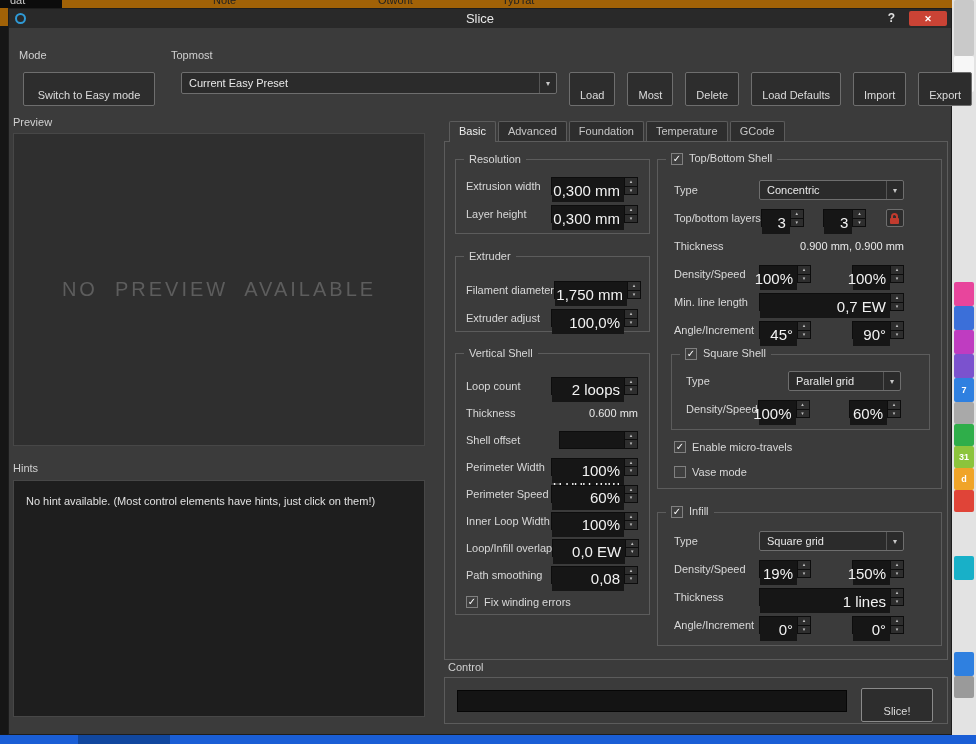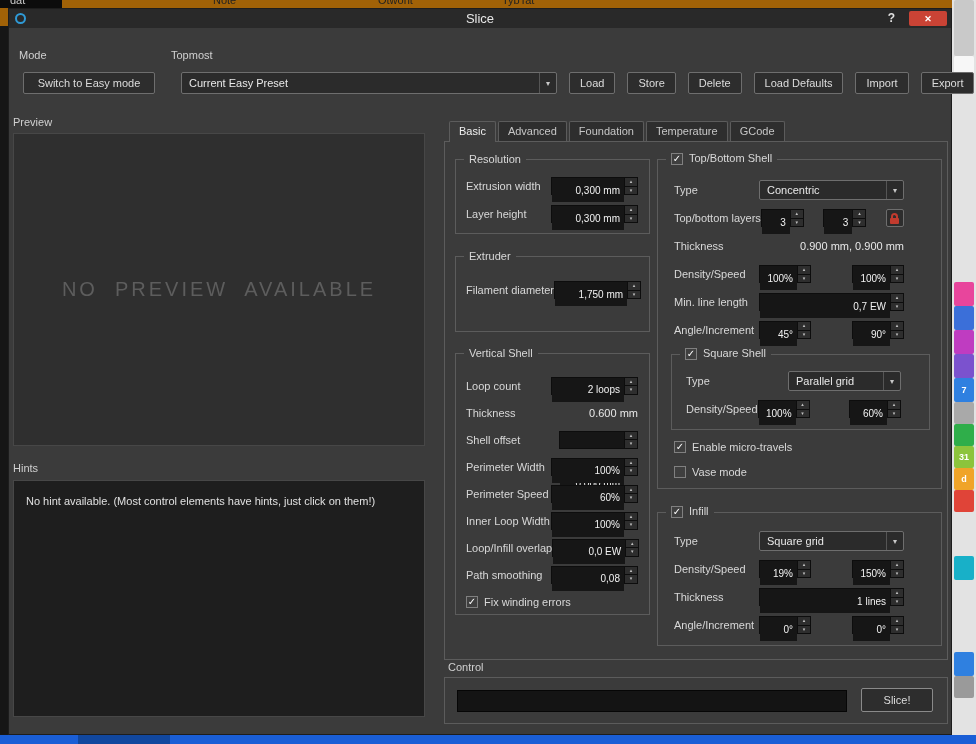--- a/index.html
+++ b/index.html
@@ -18,21 +18,21 @@
 
   
   .dialog{position:absolute;left:8px;top:8px;width:944px;height:727px;background:#3b3b3b;border:1px solid #1d1d1d;z-index:2}
   .titlebar{position:absolute;left:0;top:0;right:0;height:19px;background:#292929;display:flex;align-items:center}
   .logo{width:11px;height:11px;border:2px solid #2f9ad6;border-radius:50%;margin-left:6px}
   .title{position:absolute;left:0;right:0;text-align:center;color:#e6e6e6;font-size:13px}
   .help{position:absolute;right:56px;top:2px;color:#e0e0e0;font-size:12px;font-weight:bold;cursor:default}
   .close{position:absolute;right:4px;top:2px;width:38px;height:15px;background:#ca4335;border-radius:2px;color:#fff;font-size:9px;font-weight:bold;display:flex;align-items:center;justify-content:center}
 
   .label{position:absolute;color:#d0d0d0;font-size:11px}
-  .btn{background:#2d2d2d;border:1px solid #6e6e6e;border-radius:2px;color:#dcdcdc;font-size:11px;font-family:inherit;height:22px;padding:4px 10px;white-space:nowrap}
+  .btn{background:#2d2d2d;border:1px solid #6e6e6e;border-radius:2px;color:#dcdcdc;font-size:11px;font-family:inherit;height:22px;padding:16px 10px;white-space:nowrap}
   .switch-btn{position:absolute;left:14px;top:63px;width:132px}
   .preset-buttons{position:absolute;left:560px;top:63px;display:flex;gap:12px}
 
   .dropdown{display:inline-flex;align-items:center;height:20px;background:#2b2b2b;border:1px solid #6e6e6e;border-radius:2px;font-size:11px;color:#e8e8e8;overflow:hidden}
   .preset-dd{position:absolute;left:172px;top:63px;width:376px;height:22px}
   .dd-val{flex:1;padding:0 7px;text-align:left;white-space:nowrap;overflow:hidden}
   .dd-arrow{width:17px;align-self:stretch;display:flex;align-items:center;justify-content:center;color:#c8c8c8;border-left:1px solid #555;font-size:8px}
   .dd-arrow::after{content:"▾"}
 
   .preview-label{left:4px;top:107px}
@@ -69,21 +69,21 @@
 
   .frow{display:flex;align-items:center;height:28px}
   .flabel{font-size:11px;color:#d8d8d8;white-space:nowrap}
   .fields{margin-left:auto;display:flex;align-items:center;width:145px;justify-content:space-between}
   .fields.single{justify-content:flex-end}
   .g-left .fields{width:auto}
 
   .static-val{font-size:11px;color:#e8e8e8;white-space:nowrap}
 
   .spin{display:inline-flex;align-items:stretch;height:18px;border:1px solid #0d0d0d;background:#161616}
-  .spin-val{display:flex;align-items:center;justify-content:flex-end;padding:12px 4px;font-size:10px;color:#f2f2f2;background:#161616;white-space:nowrap}
+  .spin-val{display:flex;align-items:center;justify-content:flex-end;padding:12px 4px;font-size:15px;color:#f2f2f2;background:#161616;white-space:nowrap}
   .spin-arrows{width:13px;display:flex;flex-direction:column;background:#2e2e2e;border-left:1px solid #0d0d0d}
   .spin-arrows span{flex:1;display:flex;align-items:center;justify-content:center;color:#c0c0c0;font-size:5px;line-height:1}
   .spin-arrows .up{border-bottom:1px solid #0d0d0d}
   .spin-arrows .up::after{content:"▴"}
   .spin-arrows .dn::after{content:"▾"}
 
   .cbx{display:inline-flex;align-items:center;font-size:11px;color:#d8d8d8;white-space:nowrap}
   .cbox{width:12px;height:12px;background:#3f3f3f;border:1px solid #808080;display:inline-flex;align-items:center;justify-content:center;margin-right:6px;color:#fff;font-size:10px;flex:none}
   .cbox.checked::after{content:"✓"}
 
@@ -141,21 +141,21 @@
   <span class="label" style="left:10px;top:40px">Mode</span>
   <button class="btn switch-btn">Switch to Easy mode</button>
 
   <span class="label" style="left:162px;top:40px">Topmost</span>
   <span class="dropdown preset-dd">
     <span class="dd-val">Current Easy Preset</span>
     <span class="dd-arrow"></span>
   </span>
   <span class="preset-buttons" id="preset-buttons">
       <button class="btn">Load</button>
-      <button class="btn">Store</button>
+      <button class="btn">Most</button>
       <button class="btn">Delete</button>
       <button class="btn">Load Defaults</button>
       <button class="btn">Import</button>
       <button class="btn">Export</button>
     </span>
 
   <span class="label preview-label">Preview</span>
   <div class="preview-box">
     <span class="preview-text">NO  PREVIEW  AVAILABLE</span>
   </div>
@@ -204,20 +204,32 @@
         </div>
     </div>
     <div class="group g-left" id="g-ext">
       <span class="legend">Extruder</span>
       <div class="rows">
           <div class="frow">
             <span class="flabel">Filament diameter</span>
             <span class="fields single">
               <span class="spin">
                 <span class="spin-val" style="width: 72px;">1,750 mm</span>
+                <span class="spin-arrows">
+                  <span class="up"></span>
+                  <span class="dn"></span>
+                </span>
+              </span>
+            </span>
+          </div>
+          <div class="frow">
+            <span class="flabel">Extruder adjust</span>
+            <span class="fields single">
+              <span class="spin">
+                <span class="spin-val" style="width: 72px;">100,0%</span>
                 <span class="spin-arrows">
                   <span class="up"></span>
                   <span class="dn"></span>
                 </span>
               </span>
             </span>
           </div>
         </div>
     </div>
     <div class="group g-left" id="g-vs">

